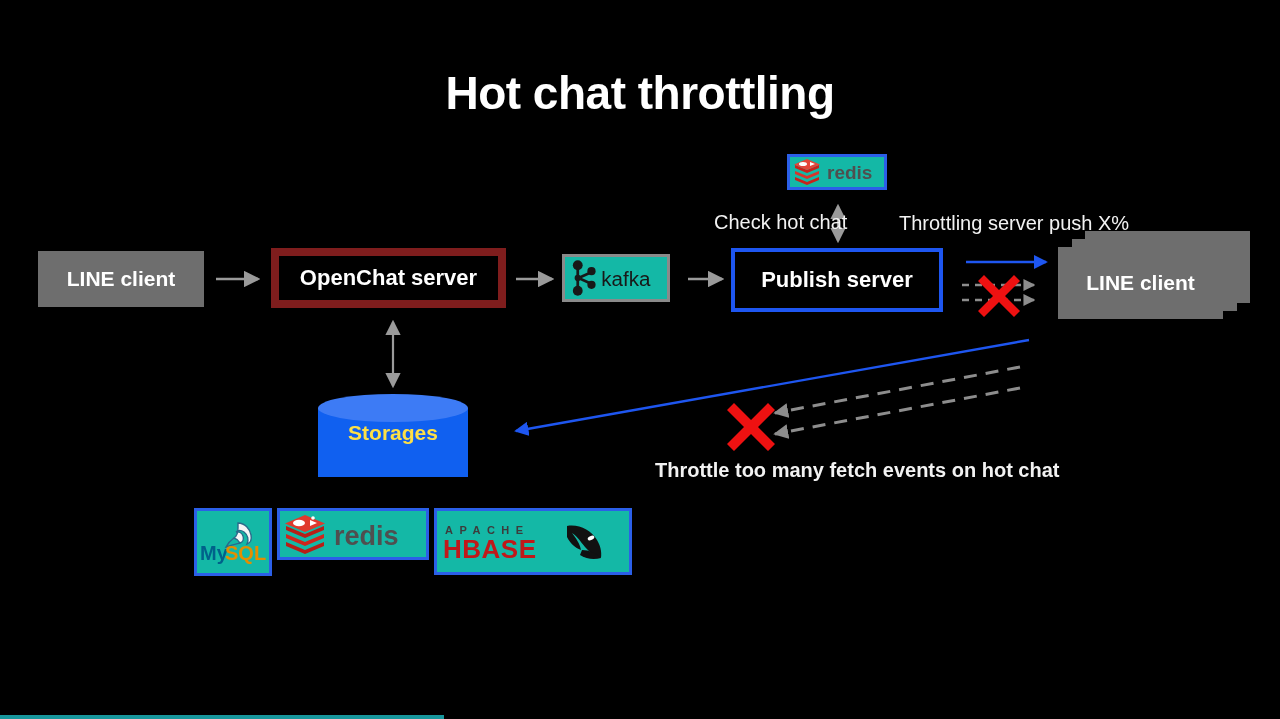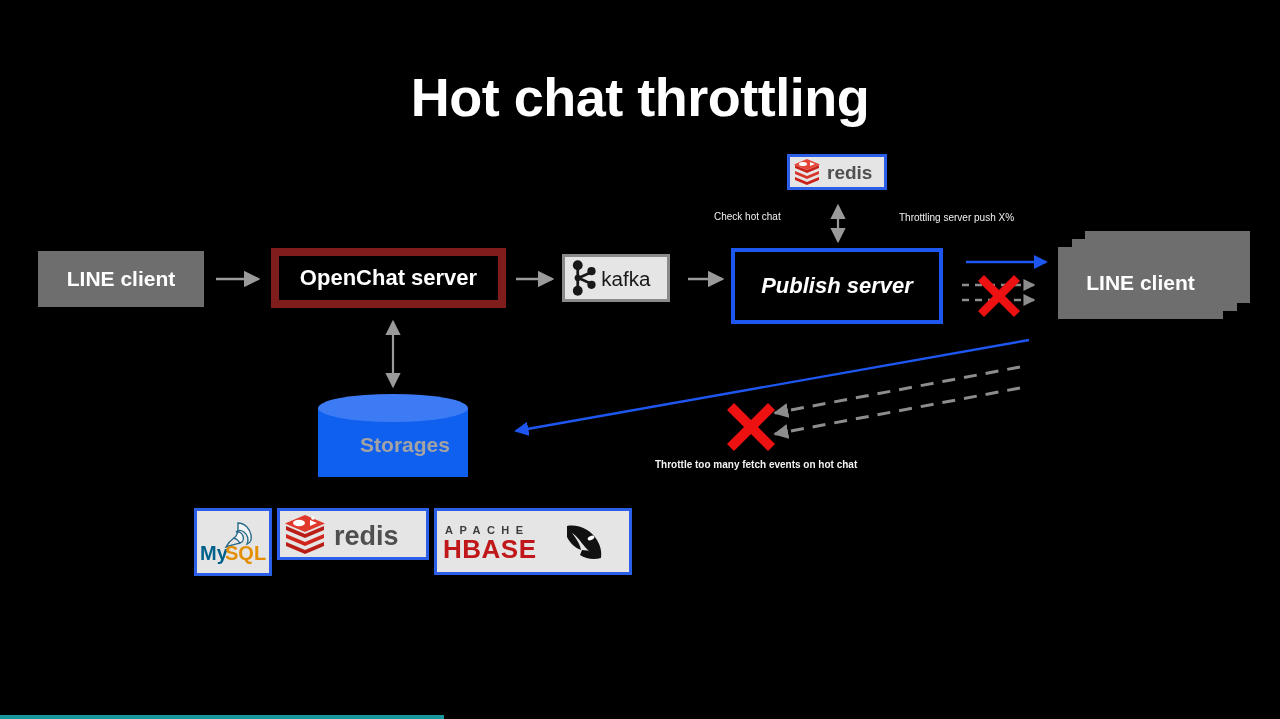--- a/index.html
+++ b/index.html
@@ -14,21 +14,21 @@
     width: 1280px; height: 719px;
     background: #000000;
   }
 
   
   #title {
     position: absolute;
     left: 0; top: 66px; width: 1280px;
     text-align: center;
     color: #ffffff;
-    font-size: 54px;
+    font-size: 46px;
     font-weight: bold;
     letter-spacing: -0.5px;
   }
 
   
   .node {
     position: absolute;
     display: flex;
     align-items: center;
     justify-content: center;
@@ -40,25 +40,24 @@
     left: 38px; top: 251px; width: 166px; height: 56px;
     background: #6e6e6e;
   }
   #openchat-server {
     left: 271px; top: 248px; width: 235px; height: 60px;
     background: #000000;
     border: 8px solid #7f1d1d;
     font-size: 22px;
   }
   #publish-server {
-    left: 731px; top: 248px; width: 212px; height: 76px;
+    left: 731px; top: 248px; width: 212px; height: 64px;
     background: #000000;
     border: 4px solid #1e56f0;
     font-size: 22px;
-    font-style: italic;
   }
 
   
   #line-client-stack {
     position: absolute;
     left: 1058px; top: 231px;
     width: 200px; height: 92px;
   }
   #line-client-stack .sheet {
     position: absolute;
@@ -70,21 +69,21 @@
   #lcs-label {
     position: absolute;
     left: 0px; top: 16px; width: 165px; height: 72px;
     display: flex; align-items: center; justify-content: center;
     color: #ffffff; font-weight: bold; font-size: 21px;
   }
 
   
   .logochip {
     position: absolute;
-    background: #e5e5e5;
+    background: #14b8a6;
     display: flex;
     align-items: center;
     justify-content: center;
     overflow: hidden;
     text-decoration: underline;
   }
   #redis-top   { left: 787px; top: 154px; width: 100px; height: 36px; border: 3px solid #2b5fe8; }
   #kafka-chip  { left: 562px; top: 254px; width: 108px; height: 48px; border: 3px solid #8a8a8a; }
   #mysql-chip  { left: 194px; top: 508px; width: 78px;  height: 68px; border: 3px solid #2b5fe8; }
   #redis-chip  { left: 277px; top: 508px; width: 152px; height: 52px; border: 3px solid #2b5fe8; }
@@ -102,32 +101,31 @@
     background: #1060f0;
   }
   #storages .cyl-top {
     position: absolute;
     left: 0; top: 0; width: 150px; height: 28px;
     background: #3d7bf5;
     border-radius: 50% / 50%;
   }
   #storages .cyl-label {
     position: absolute;
-    left: 0; top: 26px; width: 150px; height: 50px;
+    left: 0; top: 14px; width: 150px; height: 50px;
     display: flex; align-items: center; justify-content: center;
-    color: #a3a3a3; font-weight: bold; font-size: 21px;
+    color: #fde047; font-weight: bold; font-size: 21px;
     z-index: 3;
-    margin-left: 12px;
   }
 
   
   .caption {
     position: absolute;
     color: #f2f2f2;
-    font-size: 10px;
+    font-size: 20px;
     white-space: nowrap;
   }
   #cap-check-hot-chat   { left: 714px; top: 211px; }
   #cap-throttle-push    { left: 899px; top: 212px; }
   #cap-throttle-fetch   { left: 655px; top: 459px; font-weight: bold; }
 
   
   #overlay {
     position: absolute;
     left: 0; top: 0;

